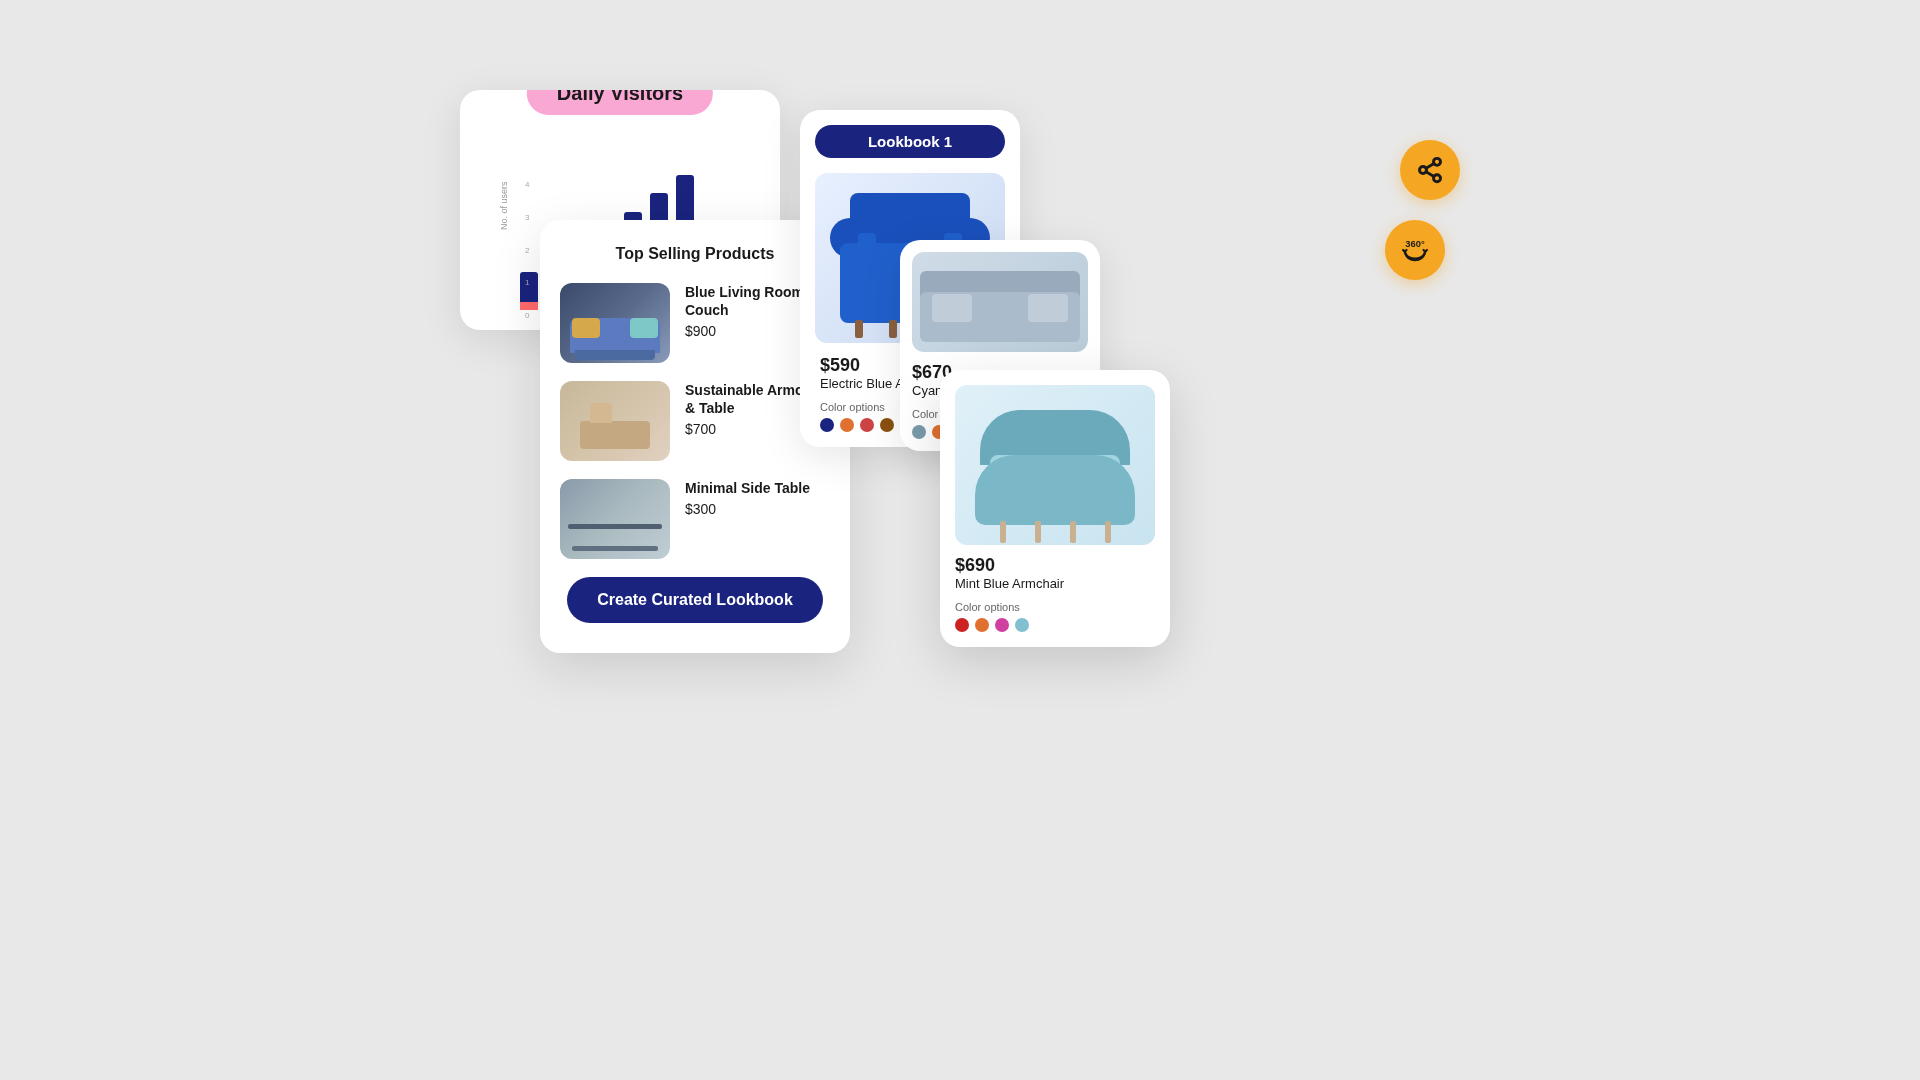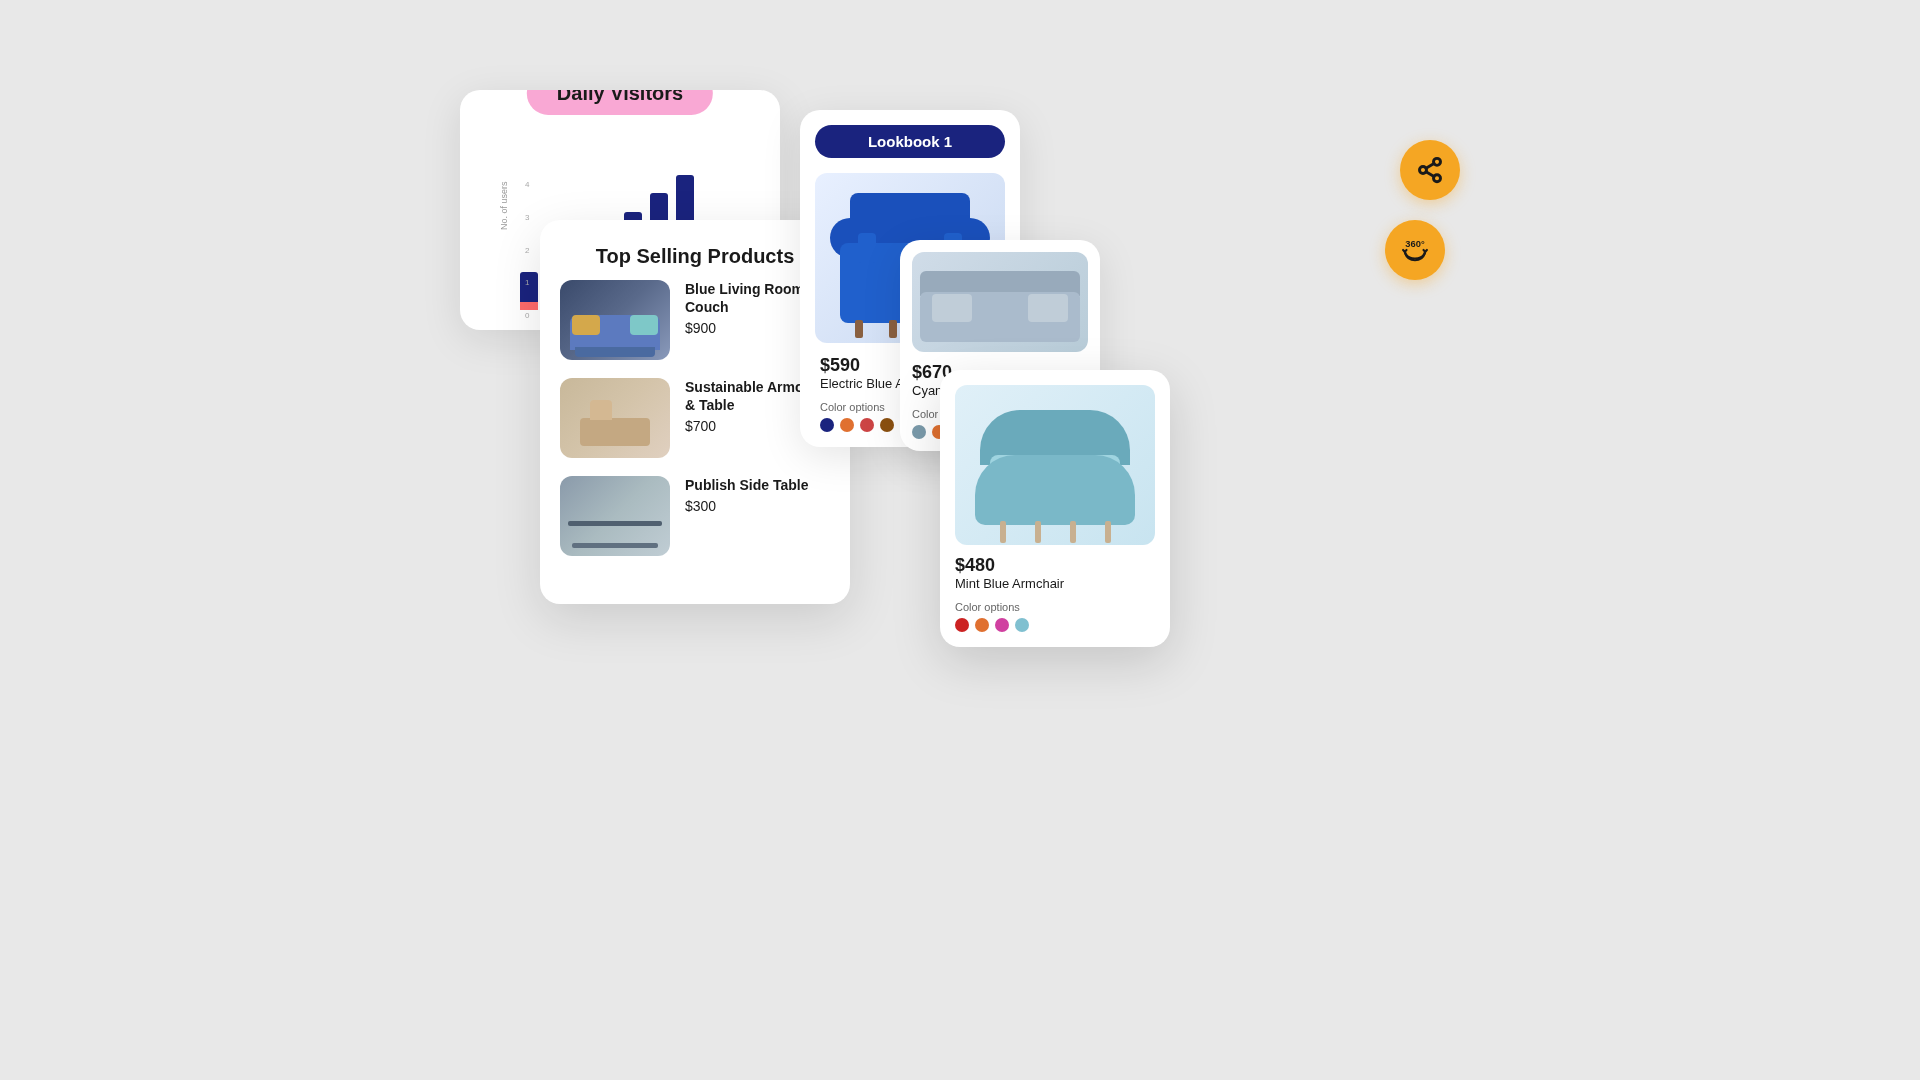--- a/index.html
+++ b/index.html
@@ -108,25 +108,25 @@
       position: absolute;
       top: 130px;
       left: 80px;
       background: white;
       border-radius: 20px;
       width: 310px;
       padding: 25px 20px 30px 20px;
       box-shadow: 0 15px 50px rgba(0,0,0,0.12);
     }
     .top-selling-title {
-      font-size: 20px;
+      font-size: 16px;
       font-weight: 800;
       color: #1a1a1a;
       text-align: center;
-      margin-bottom: 12px;
+      margin-bottom: 20px;
     }
     .product-item {
       display: flex;
       gap: 15px;
       margin-bottom: 18px;
     }
     .product-image {
       width: 110px;
       height: 80px;
       border-radius: 12px;
@@ -634,25 +634,26 @@
         <div class="product-price">$700</div>
       </div>
     </div>
 
     <div class="product-item">
       <div class="product-image product-img-3">
         <div class="table-top"></div>
         <div class="table-shape"></div>
       </div>
       <div class="product-info">
-        <div class="product-name">Publish Side Table</div>
+        <div class="product-name">Minimal Side Table</div>
         <div class="product-price">$300</div>
       </div>
     </div>
 
+    <button class="create-btn">Create Curated Lookbook</button>
   </div>
 
   <div class="lookbook-card">
     <div class="lookbook-title-badge">Lookbook 1</div>
     <div class="lookbook-armchair">
       <div class="armchair-wings"></div>
       <div class="armchair-back"></div>
       <div class="armchair-body">
         <div class="armchair-arm-left"></div>
         <div class="armchair-arm-right"></div>
@@ -704,21 +705,21 @@
       <div class="mint-chair-pillow"></div>
       <div class="mint-chair-body"></div>
       <div class="mint-chair-legs">
         <div class="mint-chair-leg"></div>
         <div class="mint-chair-leg"></div>
         <div class="mint-chair-leg"></div>
         <div class="mint-chair-leg"></div>
       </div>
     </div>
     <div>
-      <div class="lookbook-price">$480</div>
+      <div class="lookbook-price">$690</div>
       <div class="lookbook-name">Mint Blue Armchair</div>
       <div class="color-options-label">Color options</div>
       <div class="color-dots">
         <div class="color-dot" style="background:#cc2222;"></div>
         <div class="color-dot" style="background:#e07030;"></div>
         <div class="color-dot" style="background:#d040a0;"></div>
         <div class="color-dot" style="background:#80c0d0;"></div>
       </div>
     </div>
   </div>

